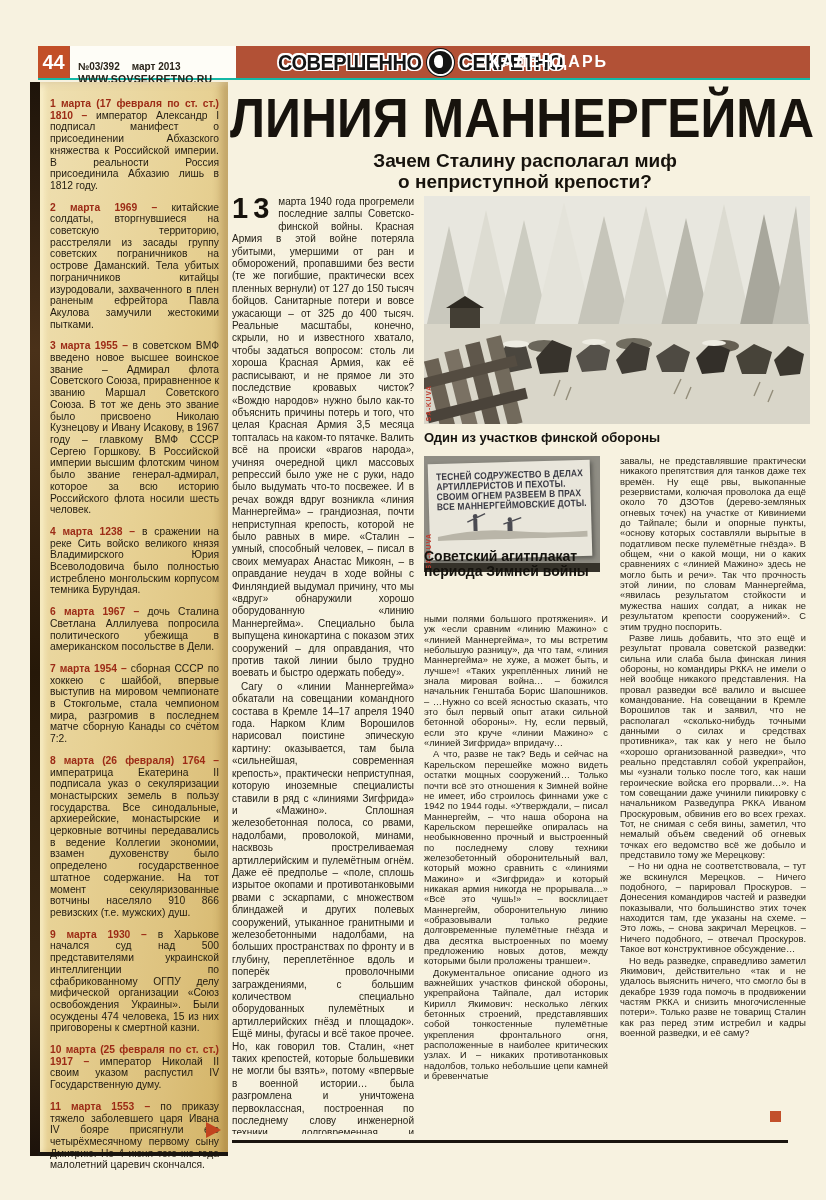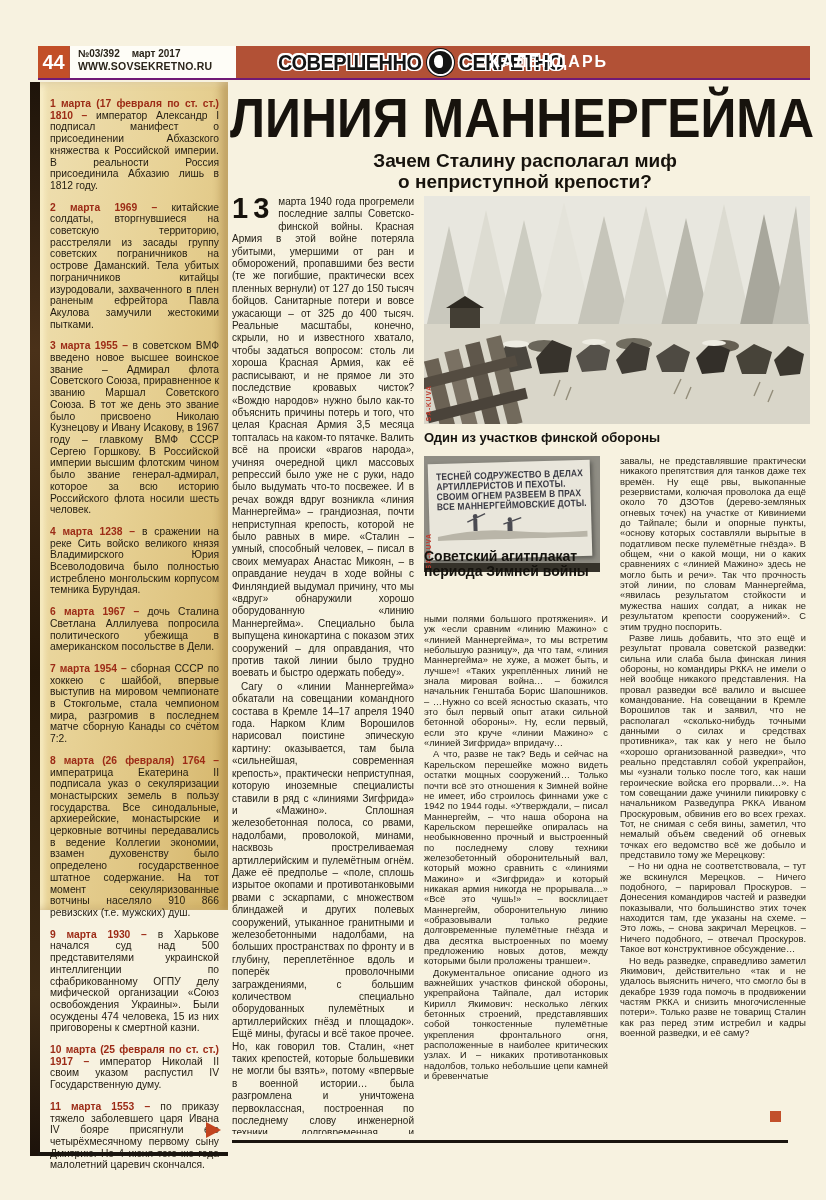--- a/index.html
+++ b/index.html
@@ -1,40 +1,40 @@
 <!DOCTYPE html>
 <html><head>
 <meta charset="utf-8">
 <style>
   html,body{margin:0;padding:0;background:#e9e4d2;}
   .page{position:relative;width:826px;height:1200px;background:#f7f2e0;overflow:hidden;
         font-family:"Liberation Sans",sans-serif;color:#221c12;}
   
   .headerbar{position:absolute;left:38px;top:46px;width:772px;height:32px;background:#b25136;
-             border-bottom:2px solid #701a75;display:flex;align-items:center;}
+             border-bottom:2px solid #14b8a6;display:flex;align-items:center;}
   .pagenum{position:absolute;left:0;top:0;width:31px;height:32px;background:#c24f28;color:#fff;
            font-size:20px;font-weight:900;display:flex;align-items:center;justify-content:center;}
   .issuebox{position:absolute;left:32px;top:0;width:166px;height:32px;background:#fefdf7;
-            padding:1px 8px 0 8px;box-sizing:border-box;line-height:13px;}
+            padding:14px 8px 0 8px;box-sizing:border-box;line-height:13px;}
   .issuebox .row1{font-size:10px;font-weight:700;color:#2a241a;display:flex;gap:12px;}
   .issuebox .row2{font-size:10.5px;font-weight:700;color:#2a241a;letter-spacing:.2px;}
   .logo{position:absolute;left:240px;top:0;height:32px;display:flex;align-items:center;gap:5px;}
   .logoword{font-size:20px;font-weight:900;color:#151515;letter-spacing:-.5px;transform:scaleY(1.12);
     text-shadow:-1.5px -1.5px 0 #fff,1.5px -1.5px 0 #fff,-1.5px 1.5px 0 #fff,1.5px 1.5px 0 #fff,
                 0 -1.5px 0 #fff,0 1.5px 0 #fff,-1.5px 0 0 #fff,1.5px 0 0 #fff;}
   .emblem{width:23px;height:23px;background:#141414;border-radius:50%;border:2px solid #fff;
           position:relative;box-shadow:0 0 0 1px #141414;}
   .emblem::after{content:"";position:absolute;left:5px;top:4px;width:9px;height:13px;background:#fff;
           border-radius:55% 45% 40% 60%;}
   .section-label{position:absolute;left:452px;top:0;height:32px;line-height:32px;color:#fff;
           font-size:16px;font-weight:800;letter-spacing:2px;}
   
   .left-edge{position:absolute;left:30px;top:82px;width:10px;height:1074px;
        background:linear-gradient(180deg,#1e140a,#4a3119 25%,#261808 55%,#3e2b15 85%,#1c120a);}
-  .sidebar{position:absolute;left:40px;top:82px;width:188px;height:828px;box-sizing:border-box;
+  .sidebar{position:absolute;left:40px;top:82px;width:188px;height:1074px;box-sizing:border-box;
        padding:16px 9px 8px 10px;
        background:linear-gradient(100deg,#efe0b2 0%,#e7d194 45%,#dcc07b 80%,#d2b265 100%);
        box-shadow:inset -7px 0 9px rgba(120,80,20,.33), inset 4px 2px 6px rgba(255,248,215,.7);}
   .cal-entry{font-size:10.3px;line-height:11.7px;text-align:justify;margin-bottom:10px;color:#211b10;}
   .cal-date{font-weight:800;color:#9c2b16;}
   .sidebar-arrow{position:absolute;left:206px;top:1122px;width:0;height:0;
        border-left:15px solid #c2441f;border-top:8px solid transparent;border-bottom:8px solid transparent;}
   .rule-side{position:absolute;left:38px;top:1152px;width:190px;height:4px;background:#1a150f;}
   
   .title-wrap{position:absolute;left:230px;top:86px;width:588px;height:62px;}
@@ -70,21 +70,21 @@
 </head>
 <body>
 
 <div class="page">
 
   <div class="headerbar">
     <div class="pagenum">44</div>
     <div class="issuebox">
       <div class="row1">
         <span>№03/392</span>
-        <span>март 2017</span>
+        <span>март 2013</span>
       </div>
       <div class="row2">WWW.SOVSEKRETNO.RU</div>
     </div>
     <div class="logo">
       <span class="logoword">СОВЕРШЕННО</span>
       <span class="emblem"></span>
       <span class="logoword">СЕКРЕТНО</span>
     </div>
     <div class="section-label">КАЛЕНДАРЬ</div>
   </div>

